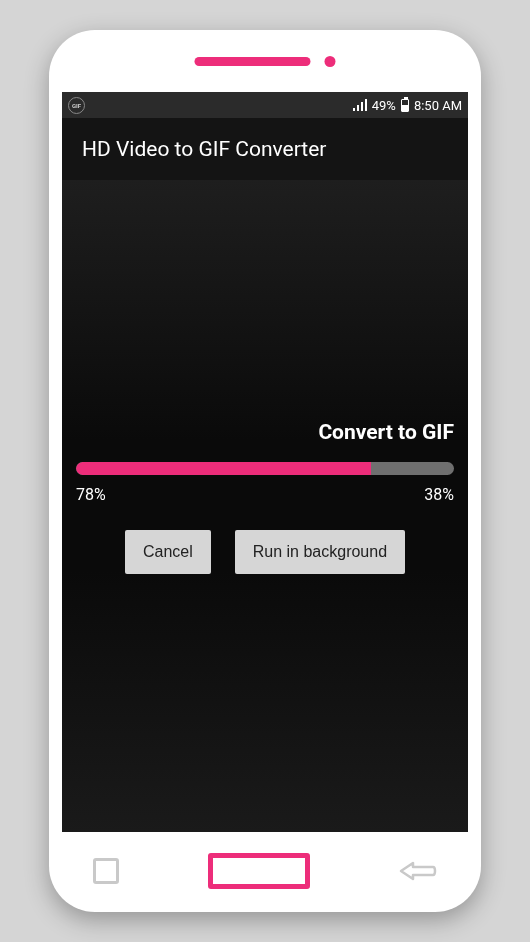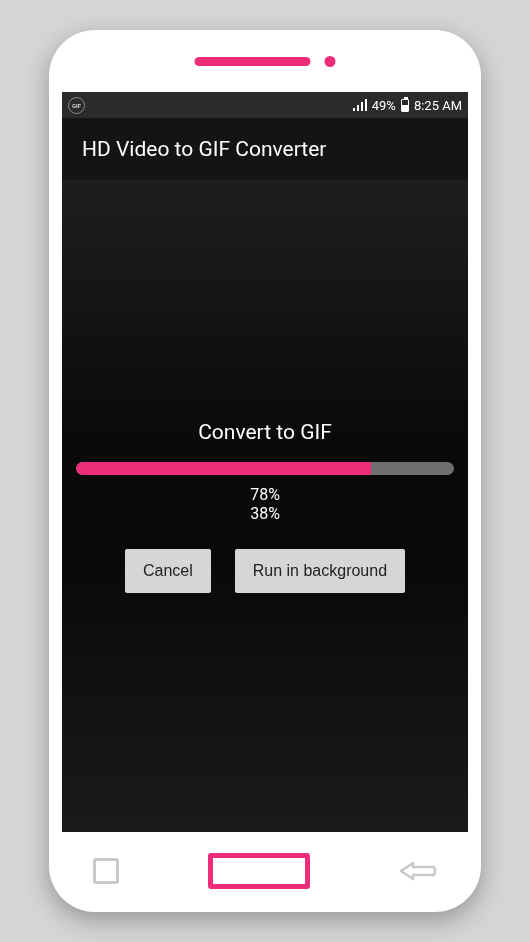--- a/index.html
+++ b/index.html
@@ -125,44 +125,43 @@
     background: linear-gradient(180deg, #1e1e1e 0%, #0a0a0a 40%, #0a0a0a 60%, #1a1a1a 100%);
   }
   .convert-block {
     position: absolute;
     top: 240px;
     left: 14px;
     right: 14px;
     color: #fff;
   }
   .convert-title {
-    text-align: center;
+    text-align: right;
     font-size: 21px;
-    font-weight: 400;
+    font-weight: 700;
     margin-bottom: 18px;
   }
   .progress-track {
     width: 100%;
     height: 13px;
     background: #6f6f6f;
     border-radius: 7px;
     overflow: hidden;
   }
   .progress-fill {
     height: 100%;
     background: #ed2d7a;
     border-radius: 7px 0 0 7px;
   }
   .progress-row {
     display: flex;
     justify-content: space-between;
     align-items: center;
     margin-top: 10px;
     font-size: 16px;
-    flex-direction: column;
   }
   .progress-time { font-size: 15px; }
   .button-row {
     display: flex;
     justify-content: center;
     gap: 24px;
     margin-top: 26px;
   }
   .btn {
     background: #d6d6d6;
@@ -215,21 +214,21 @@
       <div class="status-spacer"></div>
       <div class="status-right">
         <div class="signal-icon">
           <span></span>
             <span></span>
             <span></span>
             <span></span>
         </div>
         <span>49%</span>
         <div class="battery-icon"></div>
-        <span>8:25 AM</span>
+        <span>8:50 AM</span>
       </div>
     </div>
 
     <div class="app-header">
       <div class="app-header-title">HD Video to GIF Converter</div>
     </div>
 
     <div class="app-body">
       <div class="convert-block">
         <div class="convert-title">Convert to GIF</div>

